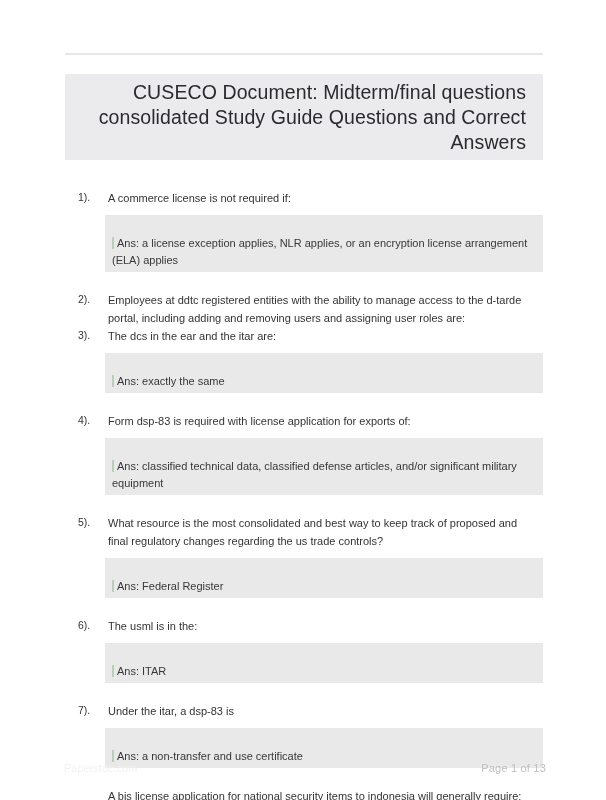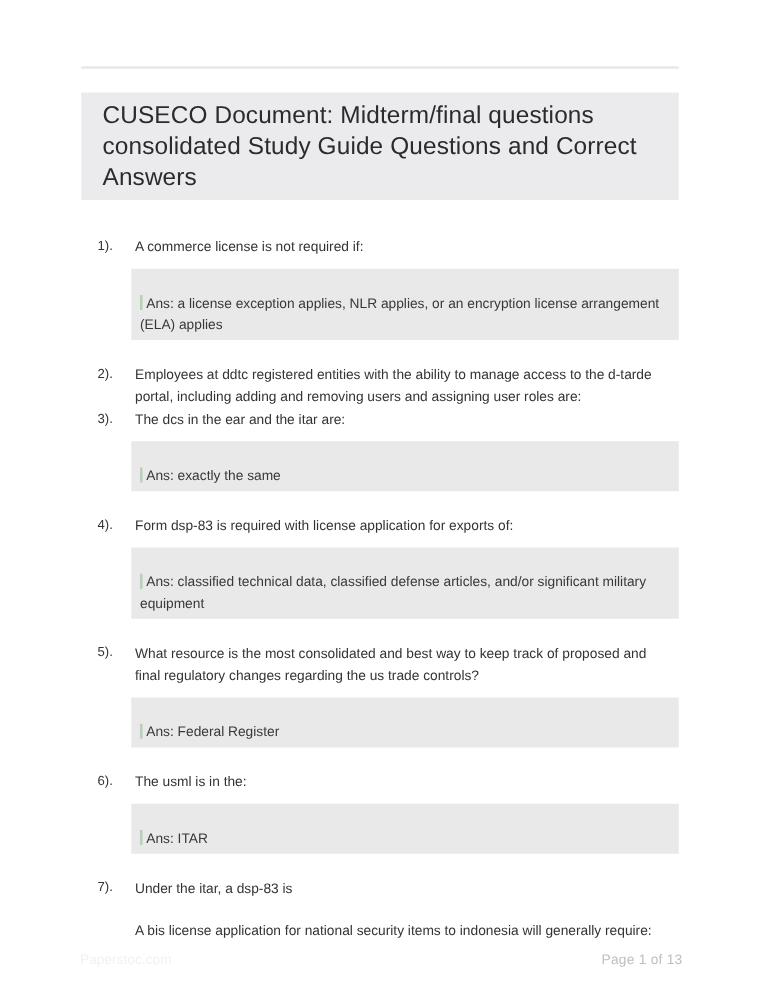--- a/index.html
+++ b/index.html
@@ -34,20 +34,21 @@
     background:var(--title-box-bg);
     padding:6px 17px 5px 17px;
   }
   .doc-title{
     margin:0;
     font-size:19.5px;
     font-weight:400;
     line-height:25px;
     color:#2b2b2f;
     letter-spacing:0.1px;
+    text-align:right;
   }
   .qa-list{
     margin-top:29px;
   }
   .question-row{
     display:flex;
     font-size:11px;
     line-height:18px;
     color:var(--text);
   }
@@ -161,20 +162,21 @@
           <span class="q-text">The usml is in the:</span>
         </div>
         <div class="answer-box"><span class="answer-marker"></span><span class="a-text">Ans: ITAR</span></div>
       </div>
 
       <div class="qa-item">
         <div class="question-row">
           <span class="q-num">7).</span>
           <span class="q-text">Under the itar, a dsp-83 is</span>
         </div>
+        <div class="answer-box"><span class="answer-marker"></span><span class="a-text">Ans: a non-transfer and use certificate</span></div>
       </div>
 
       <div class="question-row trailing">
         <span class="q-num"></span>
         <span class="q-text">A bis license application for national security items to indonesia will generally require:</span>
       </div>
 
     </div>
   </div>
 

